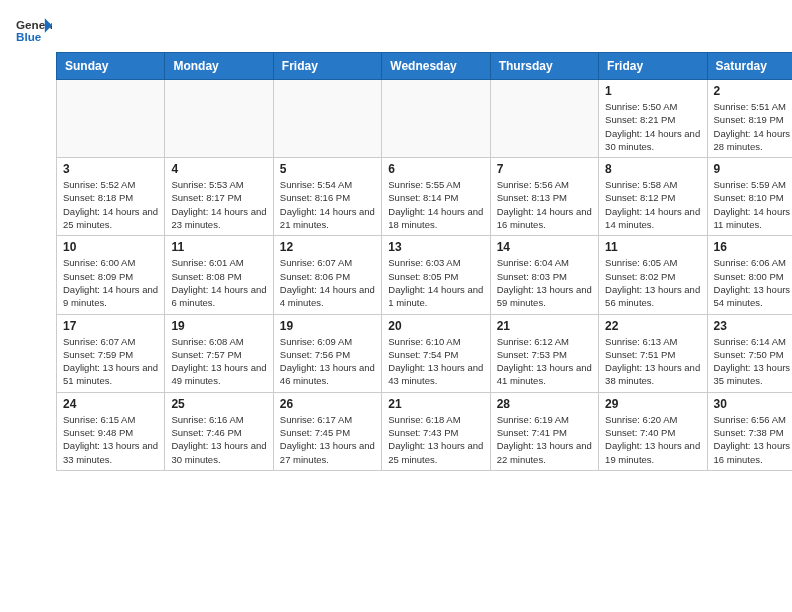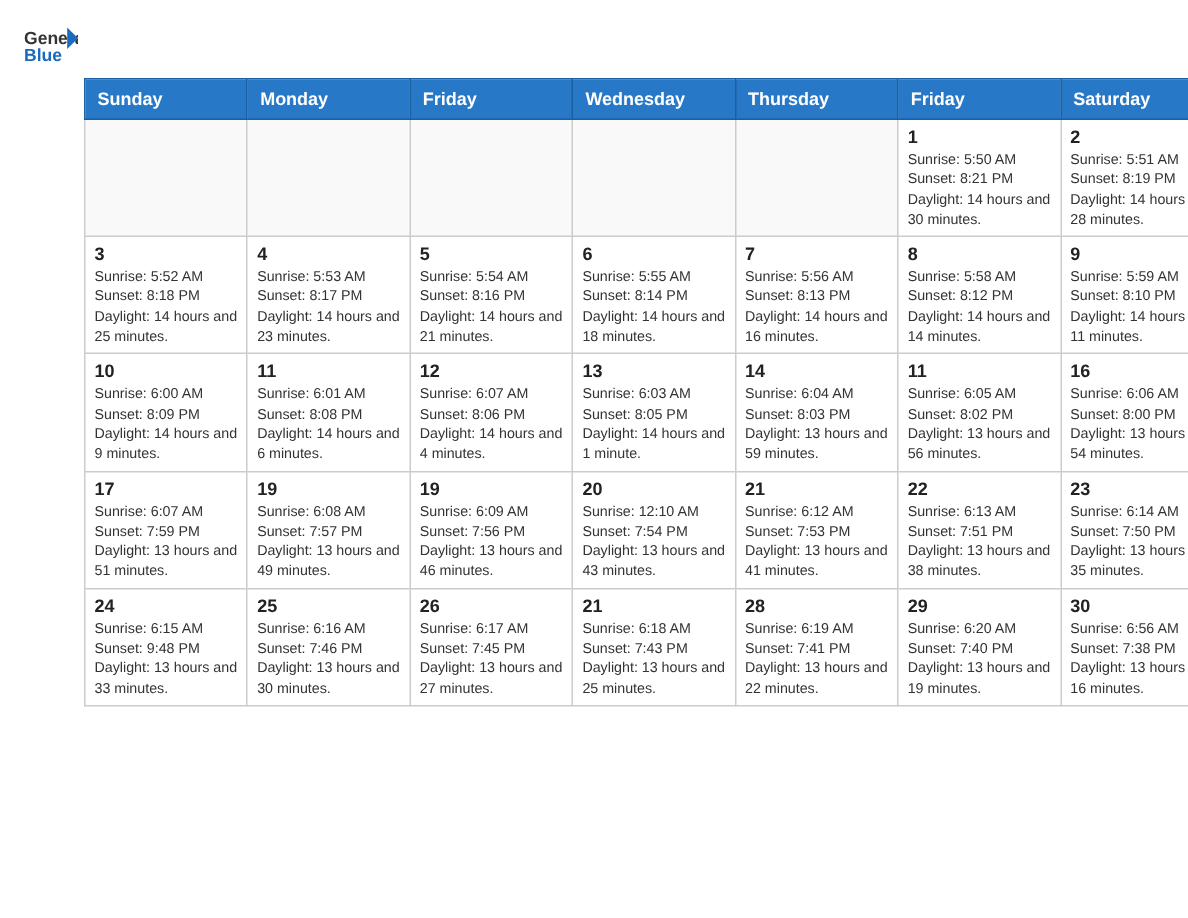--- a/index.html
+++ b/index.html
@@ -231,21 +231,21 @@
 Daylight: 13 hours and 49 minutes.</div>
         </td>
         <td>
           <div class="day-number">19</div>
           <div class="day-info">Sunrise: 6:09 AM
 Sunset: 7:56 PM
 Daylight: 13 hours and 46 minutes.</div>
         </td>
         <td>
           <div class="day-number">20</div>
-          <div class="day-info">Sunrise: 12:10 AM
+          <div class="day-info">Sunrise: 6:10 AM
 Sunset: 7:54 PM
 Daylight: 13 hours and 43 minutes.</div>
         </td>
         <td>
           <div class="day-number">21</div>
           <div class="day-info">Sunrise: 6:12 AM
 Sunset: 7:53 PM
 Daylight: 13 hours and 41 minutes.</div>
         </td>
         <td>

